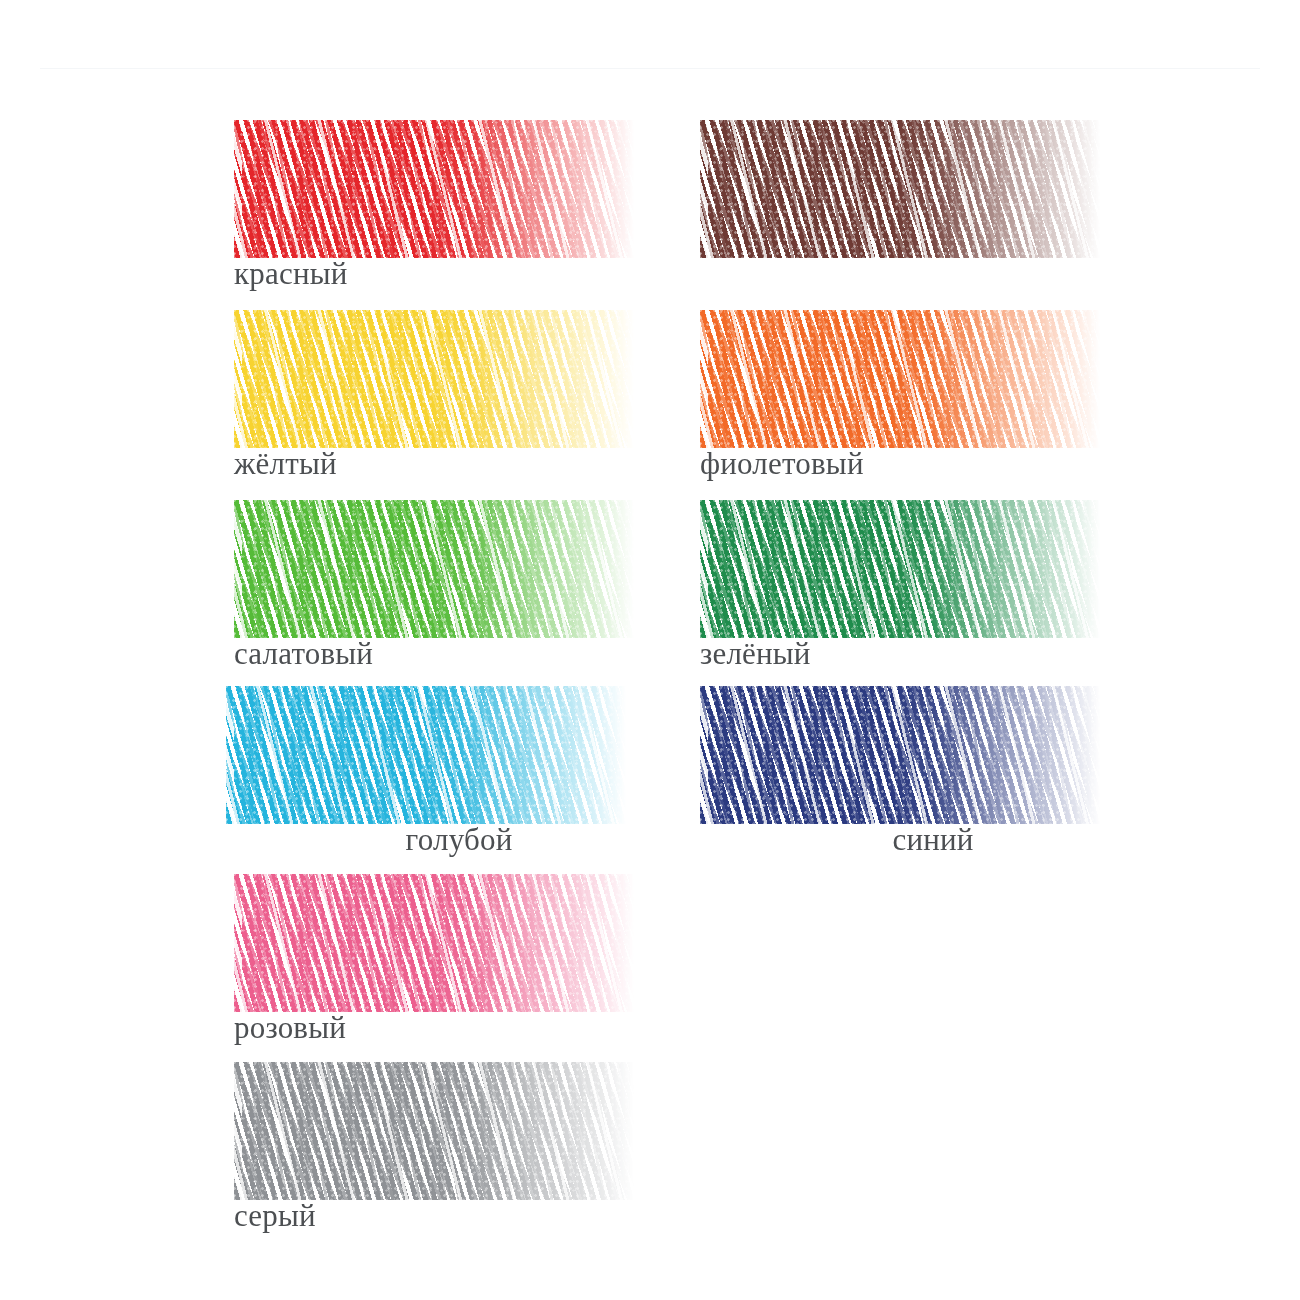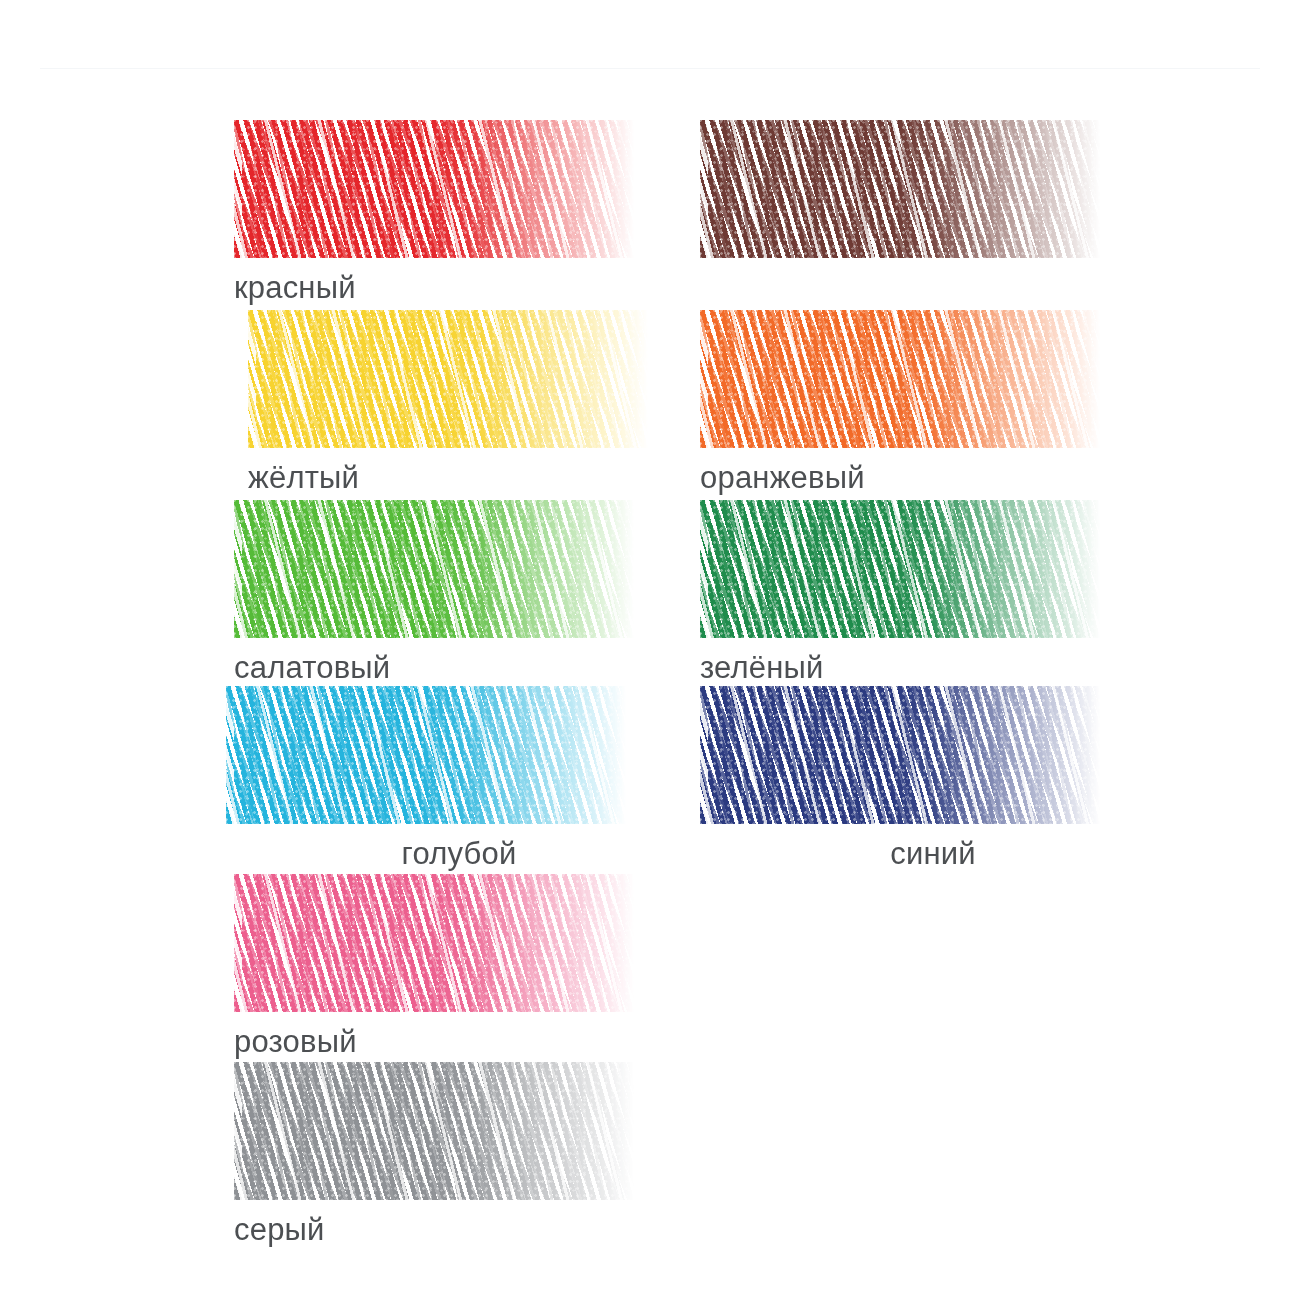--- a/index.html
+++ b/index.html
@@ -114,26 +114,26 @@
   
   .edge-l {
     position: absolute;
     left: -6px; top: 0; bottom: 0; width: 14px;
     background-image: repeating-linear-gradient(
       74deg,
       rgba(255,255,255,.9) 0px, rgba(255,255,255,.9) 4px,
       rgba(255,255,255,0) 4px, rgba(255,255,255,0) 12px);
   }
   .swatch-label {
-    margin-top: 14px;
     font-size: 31px;
     line-height: 1;
     color: #4c4f52;
     letter-spacing: .2px;
     white-space: nowrap;
+    font-family: Liberation Serif, serif;
   }
 </style>
 </head>
 <body>
 
 <div id="page">
 
   <div class="scan-line"></div>
 
   <div class="swatch-grid" id="swatch-grid">
@@ -155,21 +155,21 @@
           <div class="scribble" style="--c: #6e3a34;">
             <div class="lay l1"></div>
             <div class="lay l2"></div>
             <div class="lay l3"></div>
             <div class="lay gaps"></div>
             <div class="lay grain"></div>
             <div class="edge-l"></div>
           </div>
         </div>
       </div>
-      <div class="swatch-cell" style="left: 248px; top: 310px;">
+      <div class="swatch-cell" style="left: 234px; top: 310px;">
         <div class="swatch-art">
           <div class="scribble" style="--c: #f7d330;">
             <div class="lay l1"></div>
             <div class="lay l2"></div>
             <div class="lay l3"></div>
             <div class="lay gaps"></div>
             <div class="lay grain"></div>
             <div class="edge-l"></div>
           </div>
         </div>
@@ -179,21 +179,21 @@
         <div class="swatch-art">
           <div class="scribble" style="--c: #f26a28;">
             <div class="lay l1"></div>
             <div class="lay l2"></div>
             <div class="lay l3"></div>
             <div class="lay gaps"></div>
             <div class="lay grain"></div>
             <div class="edge-l"></div>
           </div>
         </div>
-        <div class="swatch-label" style="color: rgb(76, 79, 82);">оранжевый</div>
+        <div class="swatch-label" style="color: rgb(76, 79, 82);">фиолетовый</div>
       </div>
       <div class="swatch-cell" style="left: 700px; top: 500px;">
         <div class="swatch-art">
           <div class="scribble" style="--c: #1f8c4c;">
             <div class="lay l1"></div>
             <div class="lay l2"></div>
             <div class="lay l3"></div>
             <div class="lay gaps"></div>
             <div class="lay grain"></div>
             <div class="edge-l"></div>

